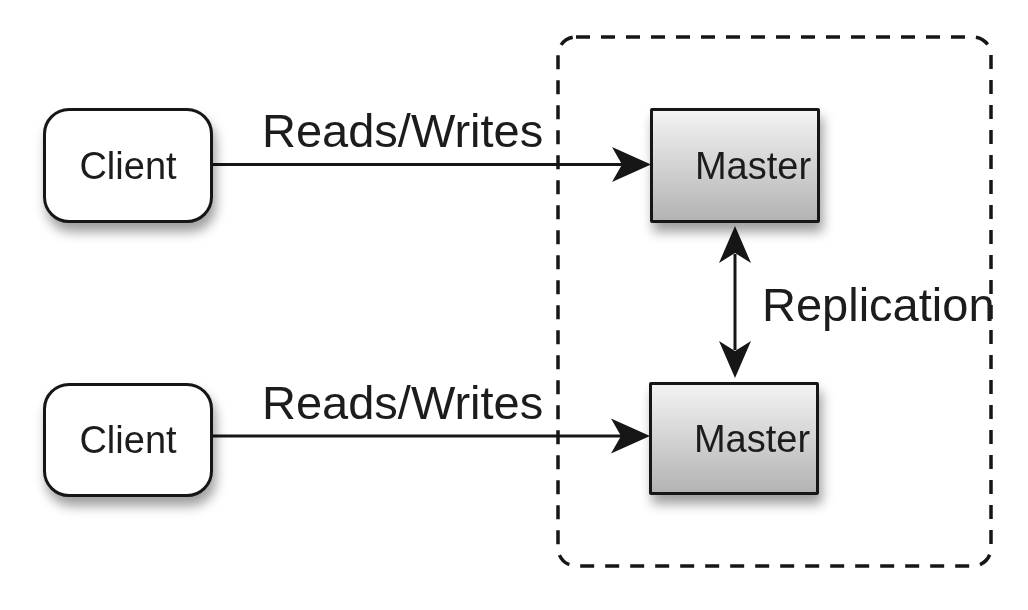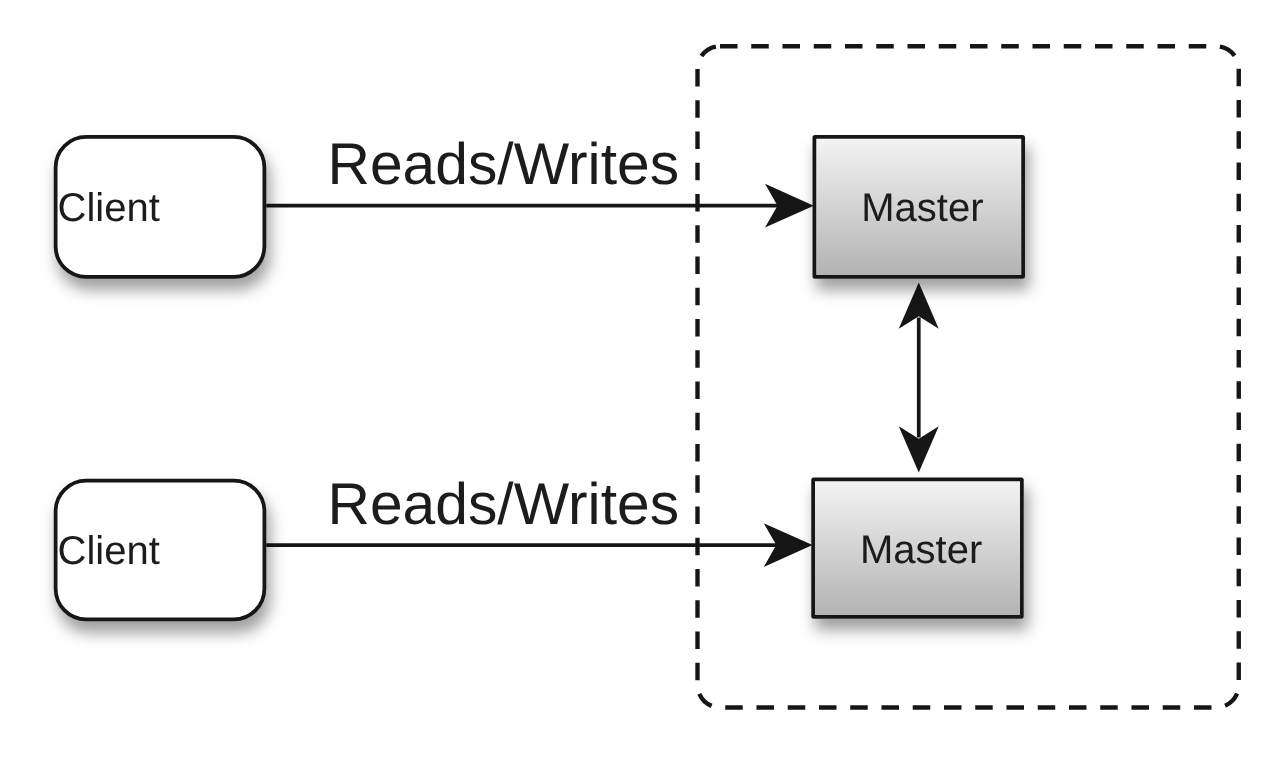--- a/index.html
+++ b/index.html
@@ -33,25 +33,25 @@
   .dashed-boundary {
     fill: none;
     stroke: var(--stroke, #161616);
     stroke-width: 3.5;
     stroke-dasharray: 14 11;
   }
   .node {
     position: absolute;
     display: flex;
     align-items: center;
-    justify-content: flex-start;
+    justify-content: center;
     box-sizing: border-box;
     border: 3px solid var(--stroke, #161616);
     box-shadow: 3px 9px 12px rgba(0, 0, 0, 0.38);
-    font-size: 32px;
+    font-size: 38px;
     line-height: 1;
   }
   .node-client {
     border-radius: 26px;
     background: var(--client-fill, #ffffff);
   }
   .node-master {
     border-radius: 2px;
     background: linear-gradient(to bottom,
       var(--master-fill-top, #f3f3f3),
@@ -107,14 +107,15 @@
   </div>
 
   <div class="node node-master" style="left:649px; top:382px; width:170px; height:113px;">
     <span class="node-label">Master</span>
   </div>
 
   <div class="edge-label" style="left:262px; top:107px;">Reads/Writes</div>
 
   <div class="edge-label" style="left:262px; top:379px;">Reads/Writes</div>
 
+  <div class="edge-label" style="left:762px; top:281px;">Replication</div>
 
 </div>
 
 </body></html>

